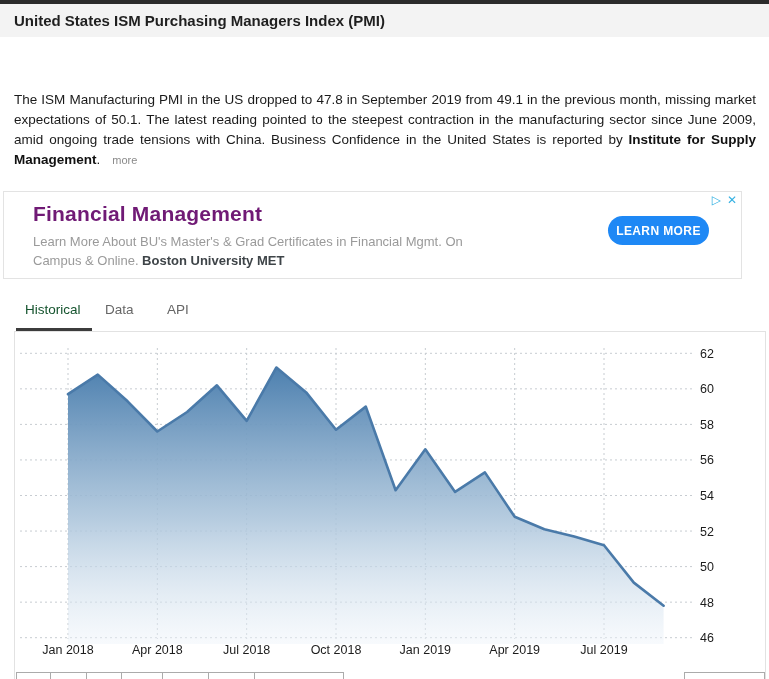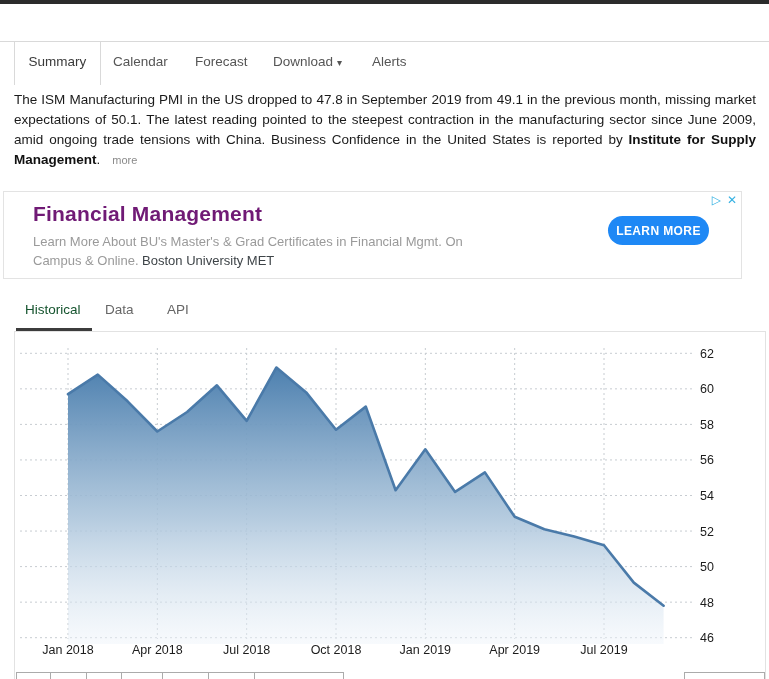--- a/index.html
+++ b/index.html
@@ -22,21 +22,21 @@
   
   .summary{position:absolute;left:14px;top:90px;width:742px;text-align:justify;
     font-size:13.5px;line-height:20px;color:#1a1a1a;margin:0;}
   .summary b{color:#111;}
   .more{font-size:11px;color:#8a8a8a;text-decoration:none;margin-left:12px;}
 
   
   .ad{position:absolute;left:3px;top:191px;width:737px;height:86px;background:#fff;border:1px solid #e3e3e3;}
   .ad-title{position:absolute;left:29px;top:10px;font-size:21px;font-weight:600;color:#701a75;letter-spacing:0.2px;}
   .ad-desc{position:absolute;left:29px;top:40px;width:480px;font-size:13px;line-height:19px;color:#9a9a9a;}
-  .ad-desc .adv{color:#3e4448;}
+  .ad-desc .adv{color:#3e4448;font-weight:bold;}
   .ad-cta{position:absolute;left:604px;top:24px;width:101px;height:29px;border:none;border-radius:15px;
     background:#1e88f5;color:#ffffff;font-size:12px;font-weight:bold;letter-spacing:0.4px;
     font-family:"Liberation Sans",sans-serif;cursor:pointer;}
   .ad-icons{position:absolute;right:4px;top:1px;font-size:12px;color:#35b1e2;}
   .ad-icons span{margin-left:6px;cursor:pointer;}
 
   
   .tabs2{position:absolute;left:0;top:296px;width:769px;height:35px;}
   .tab2{position:absolute;top:6px;font-size:13.5px;color:#666;cursor:pointer;}
   .tab2.active{color:#14532d;}
@@ -53,30 +53,24 @@
   .tbtn:first-child{margin-left:0;}
   .tbtn-right{position:absolute;left:669px;top:340px;width:79px;height:16px;background:#fff;border:1px solid #ababab;}
 </style>
 </head>
 <body>
 
 <div class="page">
 
   <div class="top-accent"></div>
 
+  <div class="hdr">
+    <h1>United States ISM Purchasing Managers Index (PMI)</h1>
+  </div>
 
-  <nav class="tabs1">
-    <div class="tab-active1">
-      <span>Summary</span>
-    </div>
-    <span class="tablink" style="left:113px"><span>Calendar</span></span>
-    <span class="tablink" style="left:195px"><span>Forecast</span></span>
-    <span class="tablink" style="left:273px"><span>Download</span><span class="caret">▾</span></span>
-    <span class="tablink" style="left:372px"><span>Alerts</span></span>
-  </nav>
 
   <p class="summary"><span>The ISM Manufacturing PMI in the US dropped to 47.8 in September 2019 from 49.1 in the previous month, missing market expectations of 50.1. The latest reading pointed to the steepest contraction in the manufacturing sector since June 2009, amid ongoing trade tensions with China. Business Confidence in the United States is reported by </span><b>Institute for Supply Management</b><span>.</span><a class="more" href="#">more</a></p>
 
   <div class="ad">
     <div class="ad-icons">
       <span>▷</span><span>✕</span>
     </div>
     <div class="ad-title">Financial Management</div>
     <div class="ad-desc"><span>Learn More About BU's Master's &amp; Grad Certificates in Financial Mgmt. On Campus &amp; Online. </span><span class="adv">Boston University MET</span></div>
     <button class="ad-cta">LEARN MORE</button>

